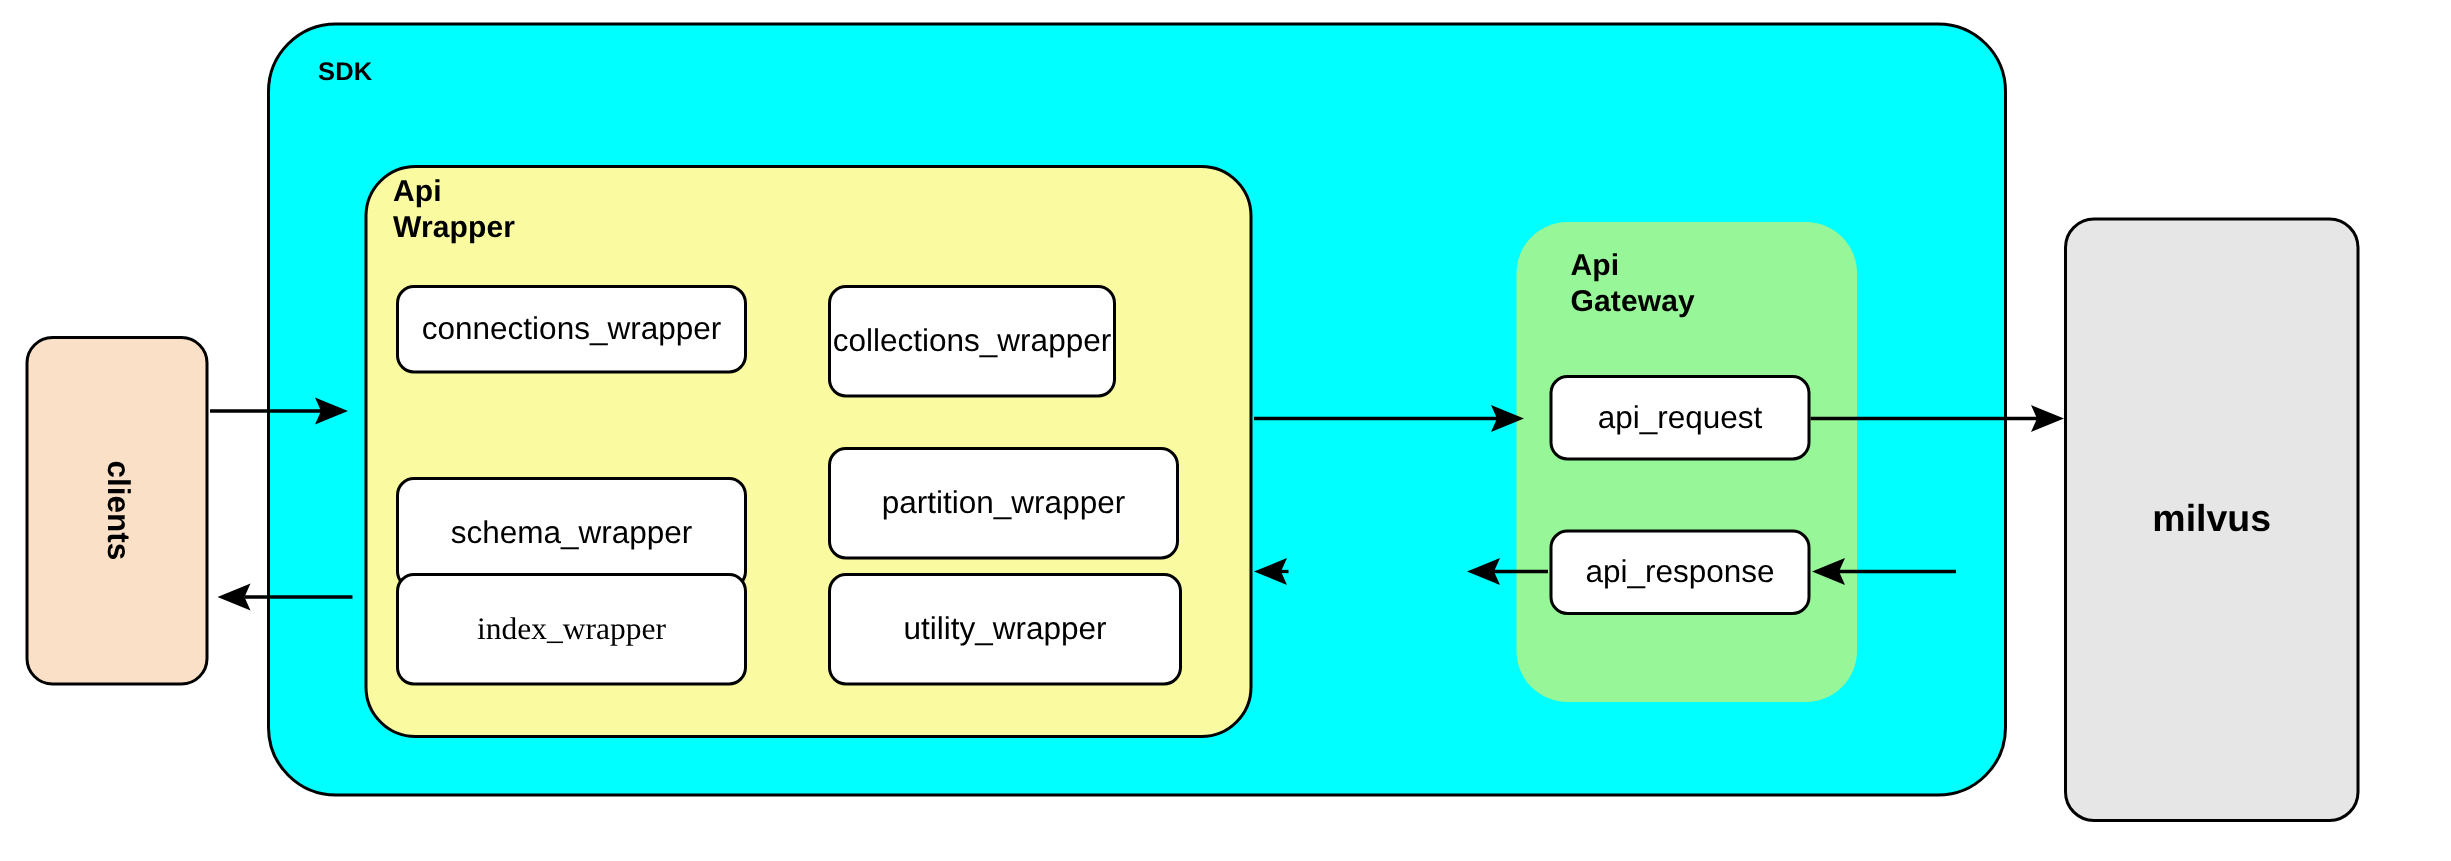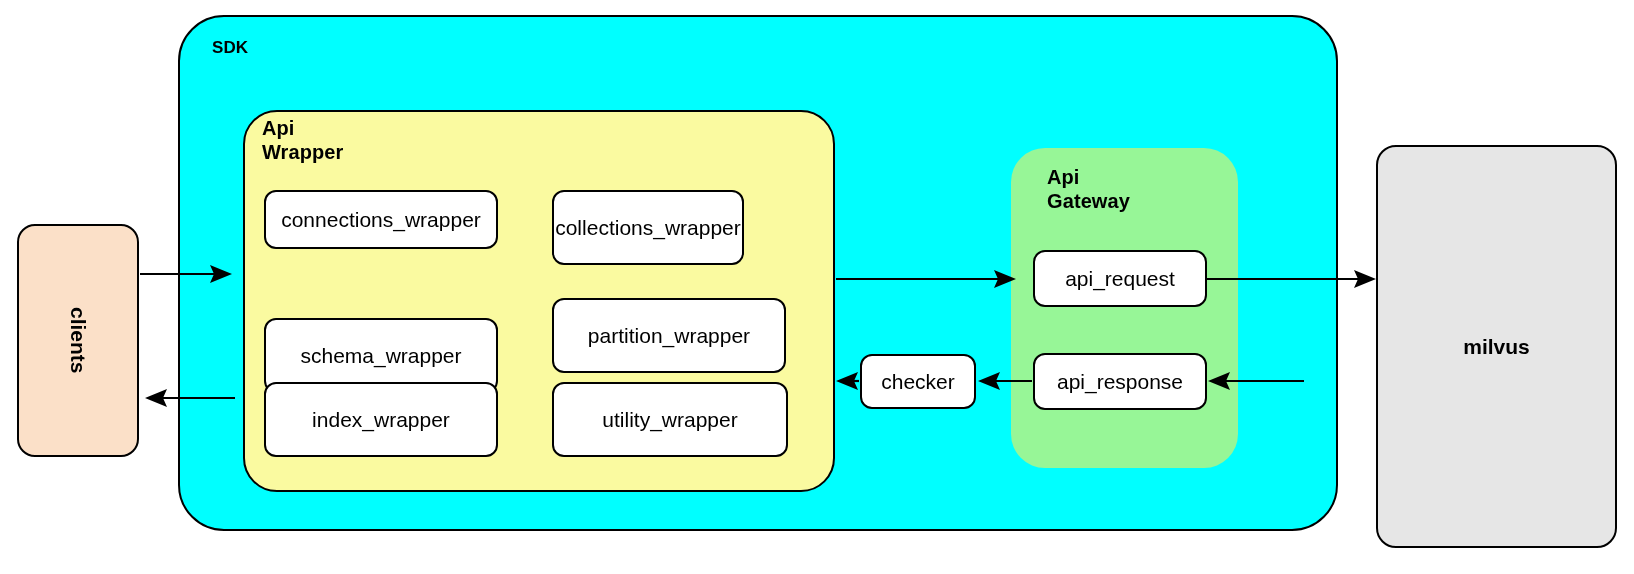--- a/index.html
+++ b/index.html
@@ -94,21 +94,21 @@
     justify-content: center;
     font-size: 21px;
     color: #000000;
   }
 
   
   #cell-connections_wrapper { left: 264px; top: 190px;  width: 234px; height: 59px; }
   #cell-collections_wrapper { left: 552px; top: 190px;  width: 192px; height: 75px; }
   #cell-schema_wrapper      { left: 264px; top: 286px;  width: 234px; height: 75px; margin-top: 32px; }
   #cell-partition_wrapper   { left: 552px; top: 298px;  width: 234px; height: 75px; }
-  #cell-index_wrapper       { left: 264px; top: 382px;  width: 234px; height: 75px; }
+  #cell-index_wrapper       { left: 264px; top: 382px;  width: 234px; height: 75px; font-family: Liberation Serif, serif; }
   #cell-utility_wrapper     { left: 552px; top: 382px;  width: 236px; height: 75px; }
 
   
   #cell-api_request  { left: 1033px; top: 250px; width: 174px; height: 57px; }
   #cell-api_response { left: 1033px; top: 353px; width: 174px; height: 57px; }
 
   
   #cell-checker { left: 860px; top: 354px; width: 116px; height: 55px; }
 
   
@@ -128,28 +128,28 @@
     font-weight: bold;
     color: #000000;
     writing-mode: vertical-rl;
     text-orientation: mixed;
     white-space: nowrap;
   }
 
   #box-milvus {
     left: 1376px;
     top: 145px;
-    width: 241px;
+    width: 197px;
     height: 403px;
     background: #E6E6E6;
     border: 2px solid #000000;
     border-radius: 20px;
     align-items: center;
     justify-content: center;
-    font-size: 21px;
+    font-size: 25px;
     font-weight: bold;
     color: #000000;
   }
 
   
   .arrow-svg {
     position: absolute;
     left: 0;
     top: 0;
     width: 1634px;
@@ -183,21 +183,20 @@
   <div class="box leaf" id="cell-index_wrapper">index_wrapper</div>
   <div class="box leaf" id="cell-utility_wrapper">utility_wrapper</div>
 
   <div class="box noborder" id="api-gateway-container"></div>
   <div class="grp-label" id="api-gateway-title">Api
 Gateway</div>
 
   <div class="box leaf" id="cell-api_request">api_request</div>
   <div class="box leaf" id="cell-api_response">api_response</div>
 
-  <div class="box leaf" id="cell-checker">checker</div>
 
   <div class="box" id="box-clients">
     <span class="vlabel">clients</span>
   </div>
 
   <div class="box" id="box-milvus">milvus</div>
 
   <svg class="arrow-svg" viewBox="0 0 1634 574">
 
     <g>

